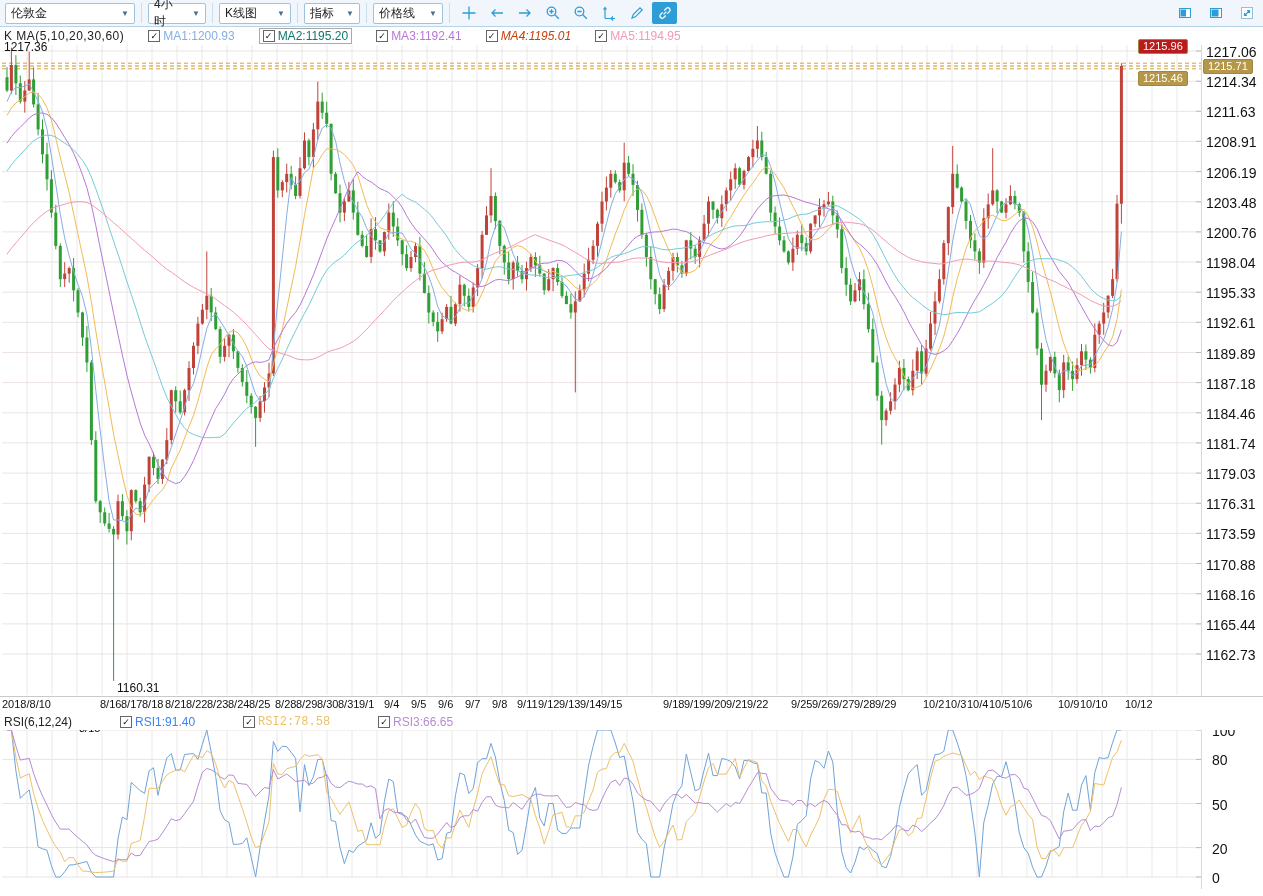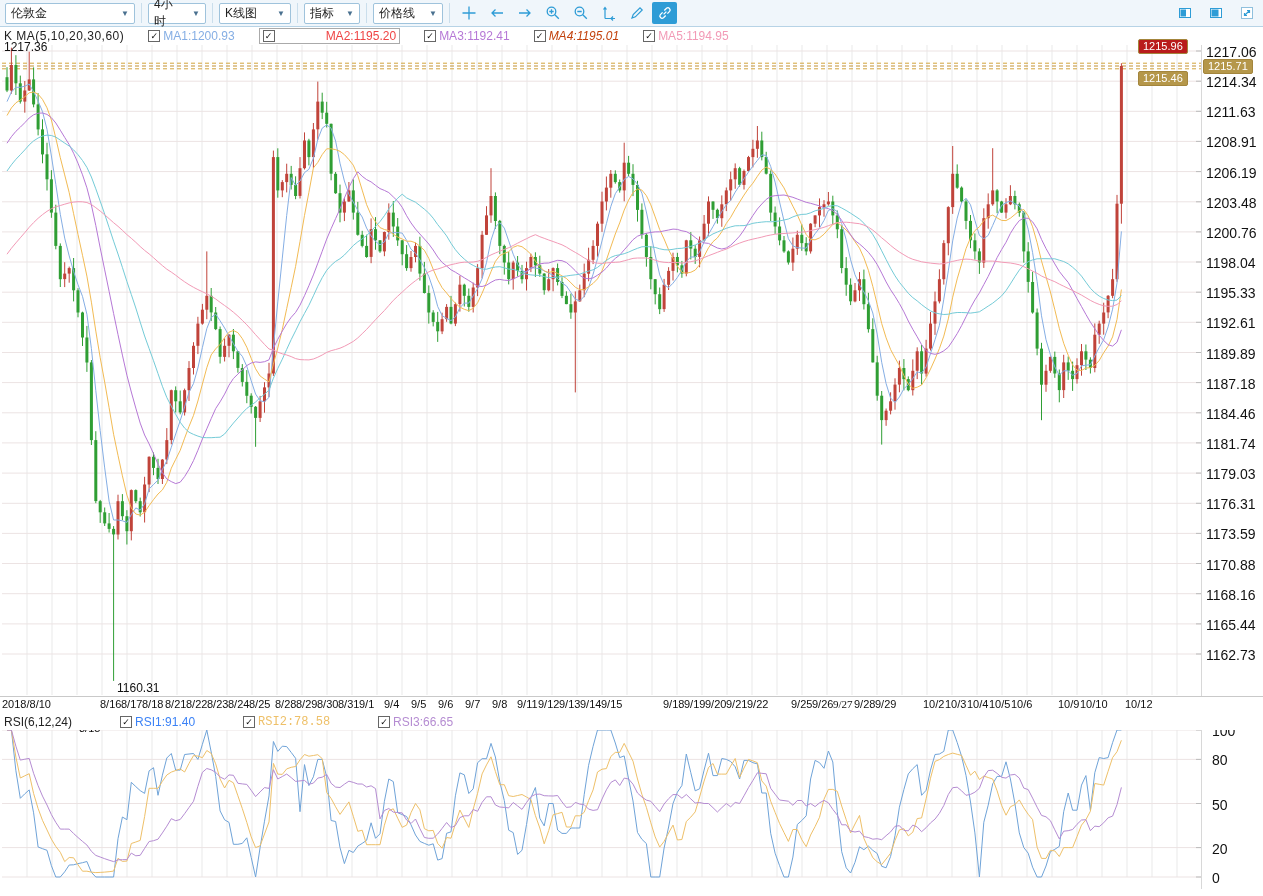--- a/index.html
+++ b/index.html
@@ -803,21 +803,21 @@
   </div>
 
   <div class="legend-row">
     <span style="letter-spacing:0.5px;">K  MA(5,10,20,30,60)</span>
     <span class="ma-item">
       <span class="cb">✓</span>
       <span class="ma-label" style="color: rgb(133, 174, 228);">MA1:1200.93</span>
     </span>
     <span class="ma-item boxed">
       <span class="cb">✓</span>
-      <span class="ma-label" style="color: #ef4444; margin-left: 48px;">MA2:1195.20</span>
+      <span class="ma-label" style="color: #0f766e;">MA2:1195.20</span>
     </span>
     <span class="ma-item">
       <span class="cb">✓</span>
       <span class="ma-label" style="color: rgb(182, 120, 214);">MA3:1192.41</span>
     </span>
     <span class="ma-item">
       <span class="cb">✓</span>
       <span class="ma-label" style="color: #c2410c; font-style: italic;">MA4:1195.01</span>
     </span>
     <span class="ma-item">
@@ -859,21 +859,21 @@
       <span style="left: 559px;">9/13</span>
       <span style="left: 580px;">9/14</span>
       <span style="left: 601px;">9/15</span>
       <span style="left: 663px;">9/18</span>
       <span style="left: 684px;">9/19</span>
       <span style="left: 705px;">9/20</span>
       <span style="left: 726px;">9/21</span>
       <span style="left: 747px;">9/22</span>
       <span style="left: 791px;">9/25</span>
       <span style="left: 812px;">9/26</span>
-      <span style="left: 833px; font-family: Liberation Serif, serif;">9/27</span>
+      <span style="left: 833px;">9/27</span>
       <span style="left: 854px;">9/28</span>
       <span style="left: 875px;">9/29</span>
       <span style="left: 923px;">10/2</span>
       <span style="left: 945px;">10/3</span>
       <span style="left: 967px;">10/4</span>
       <span style="left: 989px;">10/5</span>
       <span style="left: 1011px;">10/6</span>
       <span style="left: 1058px;">10/9</span>
       <span style="left: 1080px;">10/10</span>
       <span style="left: 1125px;">10/12</span>

